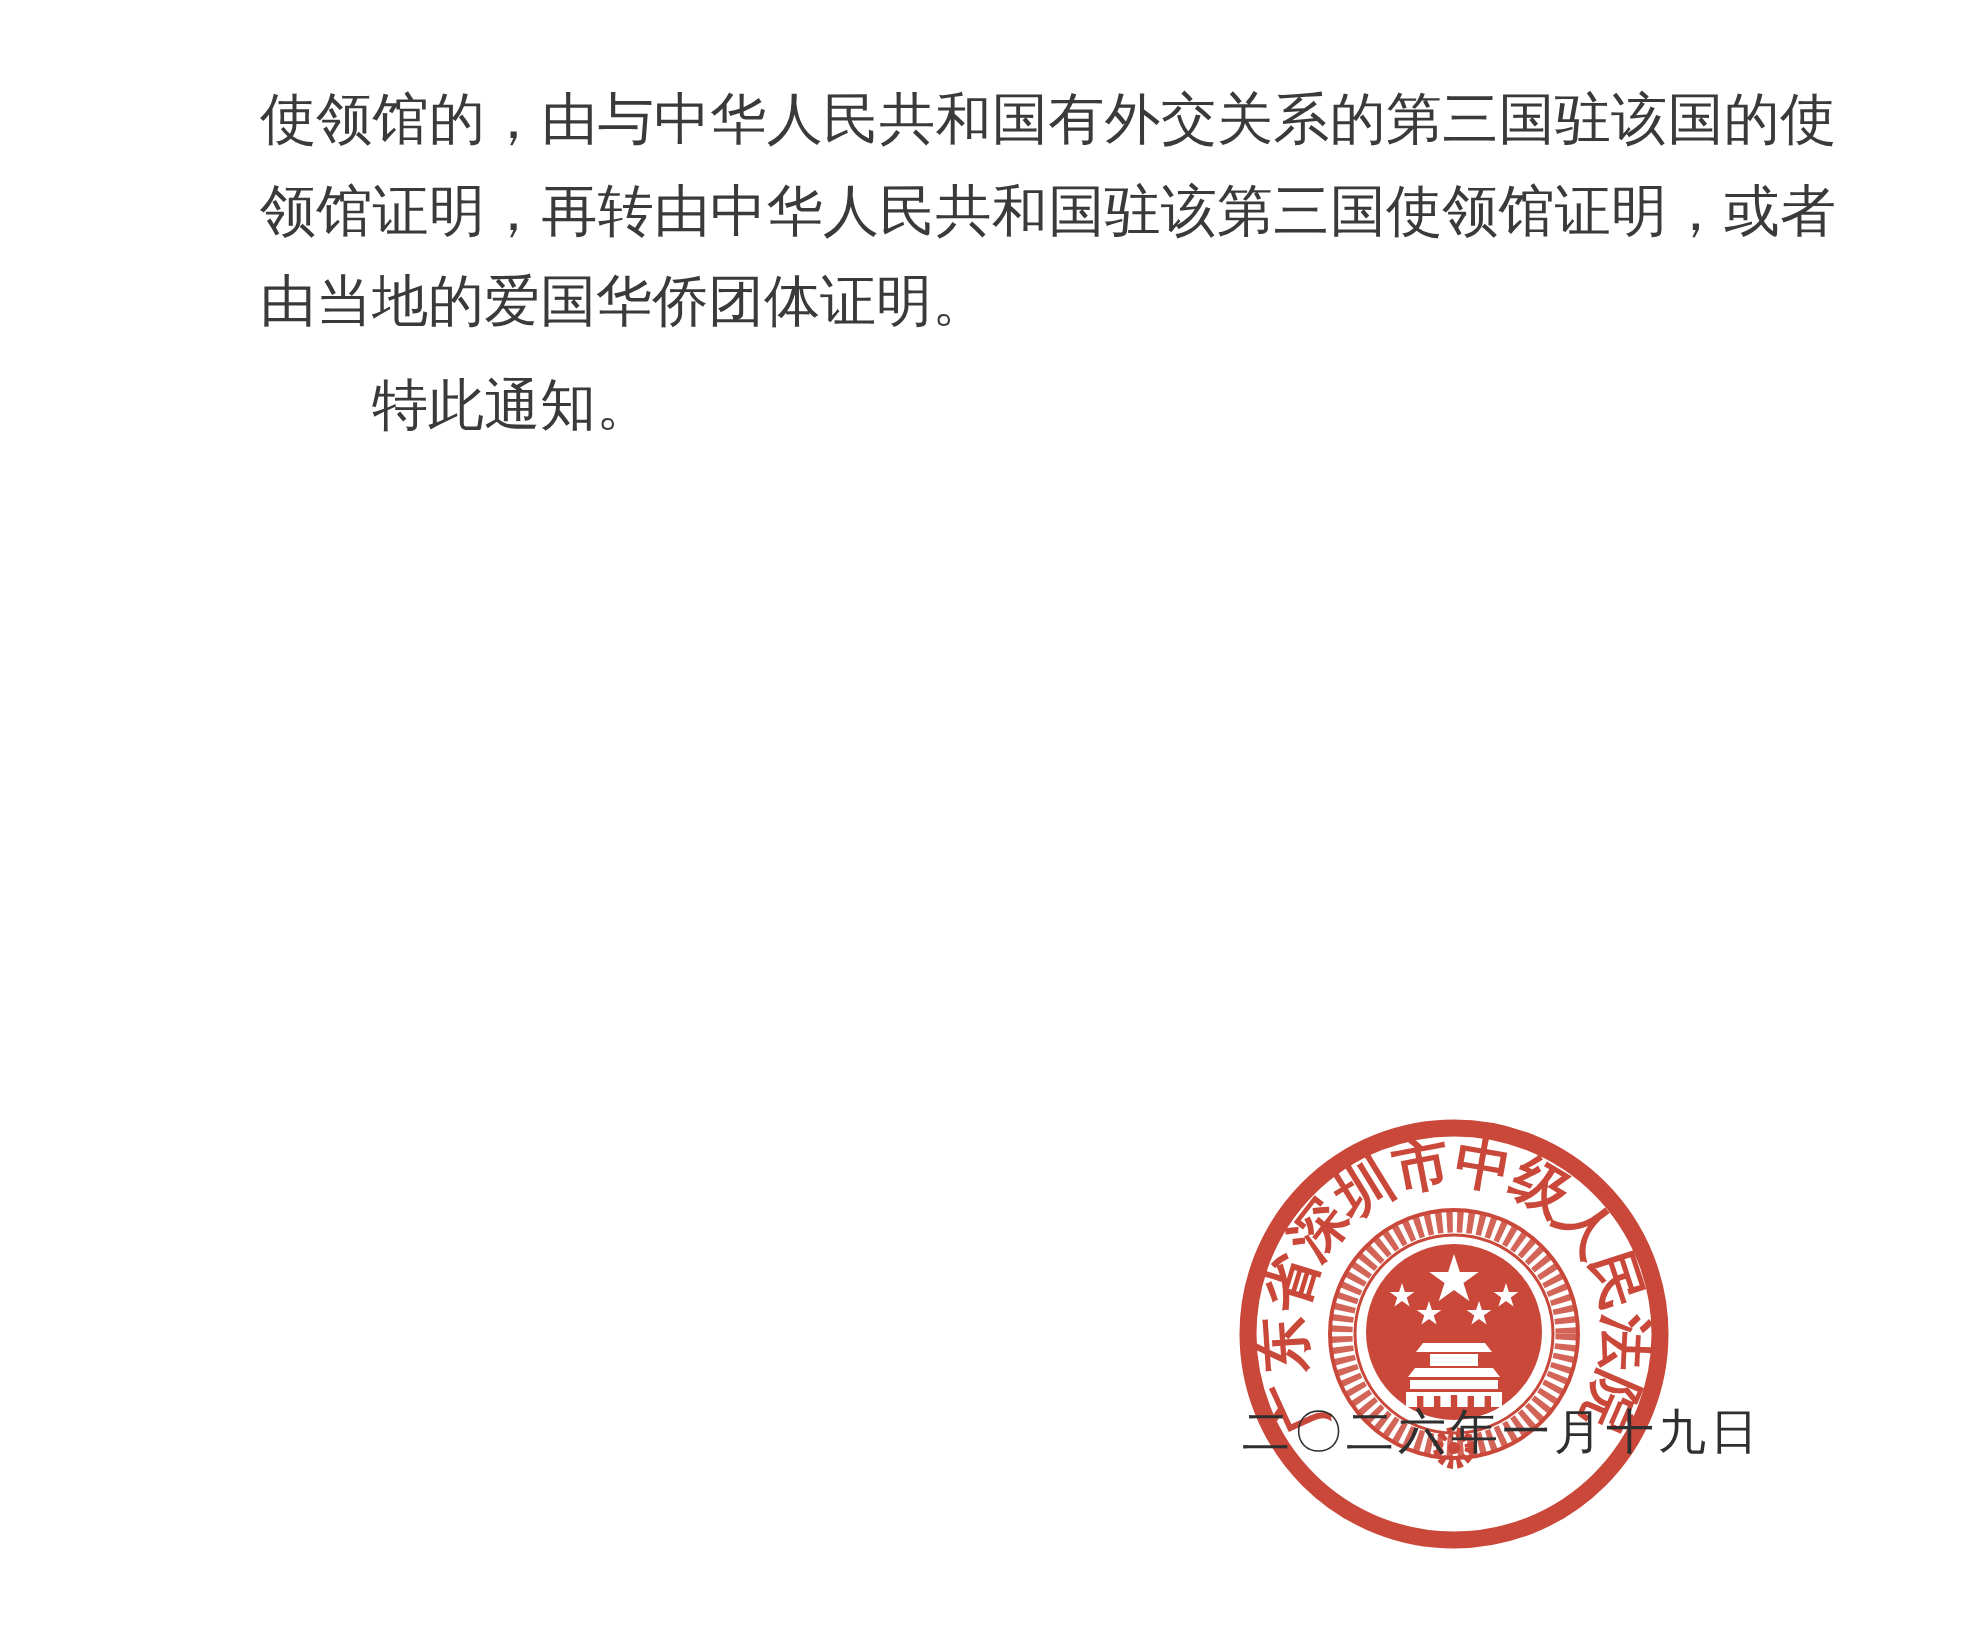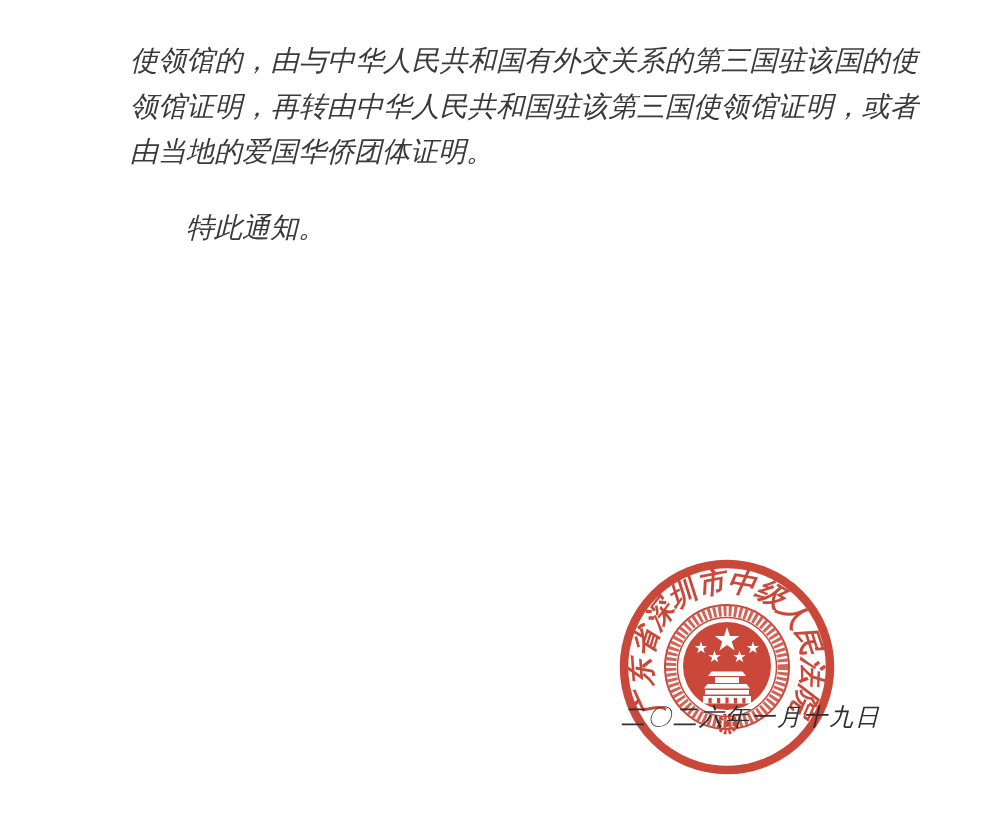--- a/index.html
+++ b/index.html
@@ -10,31 +10,30 @@
   }
   *{margin:0;padding:0;box-sizing:border-box;}
   html,body{background:#fff;}
   body{
     font-family:"Liberation Serif","DejaVu Serif",serif;
     width:989px;height:815px;position:relative;overflow:hidden;
   }
   .page{
     position:absolute;left:0;top:0;width:989px;height:815px;
     background:var(--page-bg);
-    font-style:italic;
   }
   .notice-body{
     position:absolute;left:130px;top:38px;width:788px;
     font-size:28px;line-height:45.5px;color:var(--text-color);
     text-align:justify;
     letter-spacing:0;
   }
   .notice-body p{margin:0;}
   .notice-body p.indent{text-indent:2em;}
-  .notice-body p.closing{margin-top:30px;}
+  .notice-body p.closing{margin-top:6px;}
   .issue-date{
     position:absolute;top:702px;right:108px;
     font-size:24px;line-height:30px;color:var(--date-color);
     letter-spacing:2px;white-space:nowrap;z-index:3;margin-left:41px;
   }
   .seal-wrap{
     position:absolute;left:607px;top:547px;width:240px;height:240px;z-index:2;
   }
   .seal-wrap svg{display:block;width:240px;height:240px;opacity:.92;}
   .seal-red-fill{fill:var(--seal-red);}

